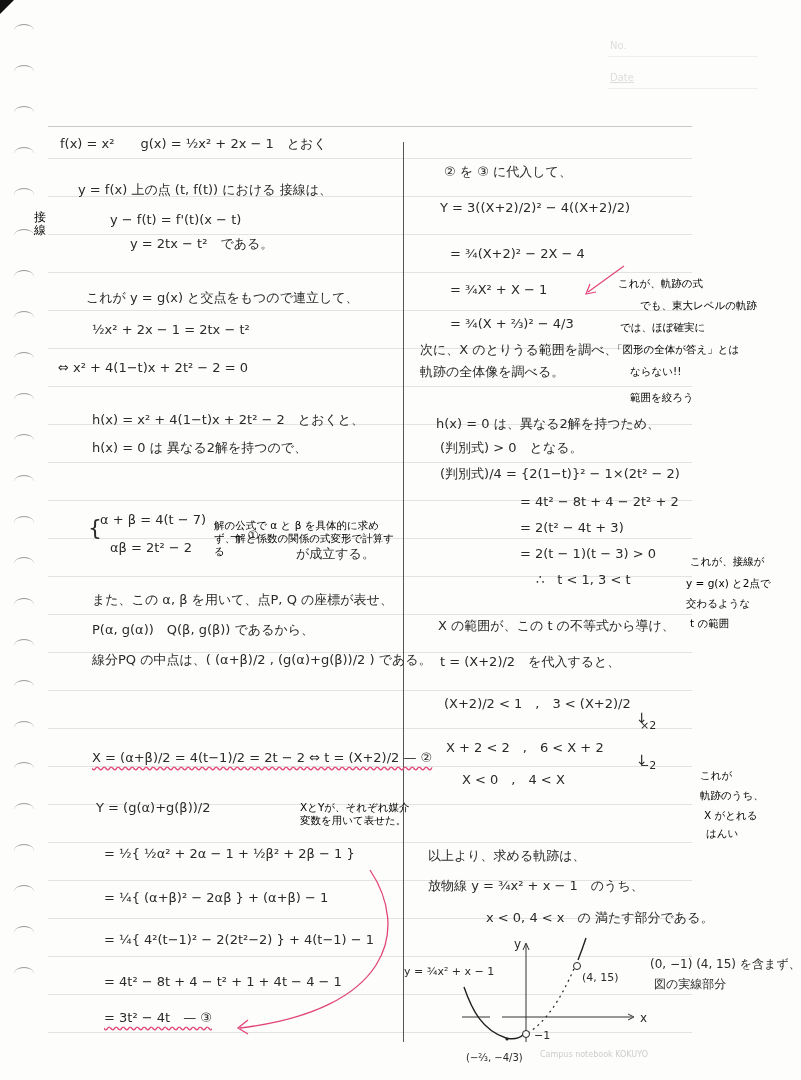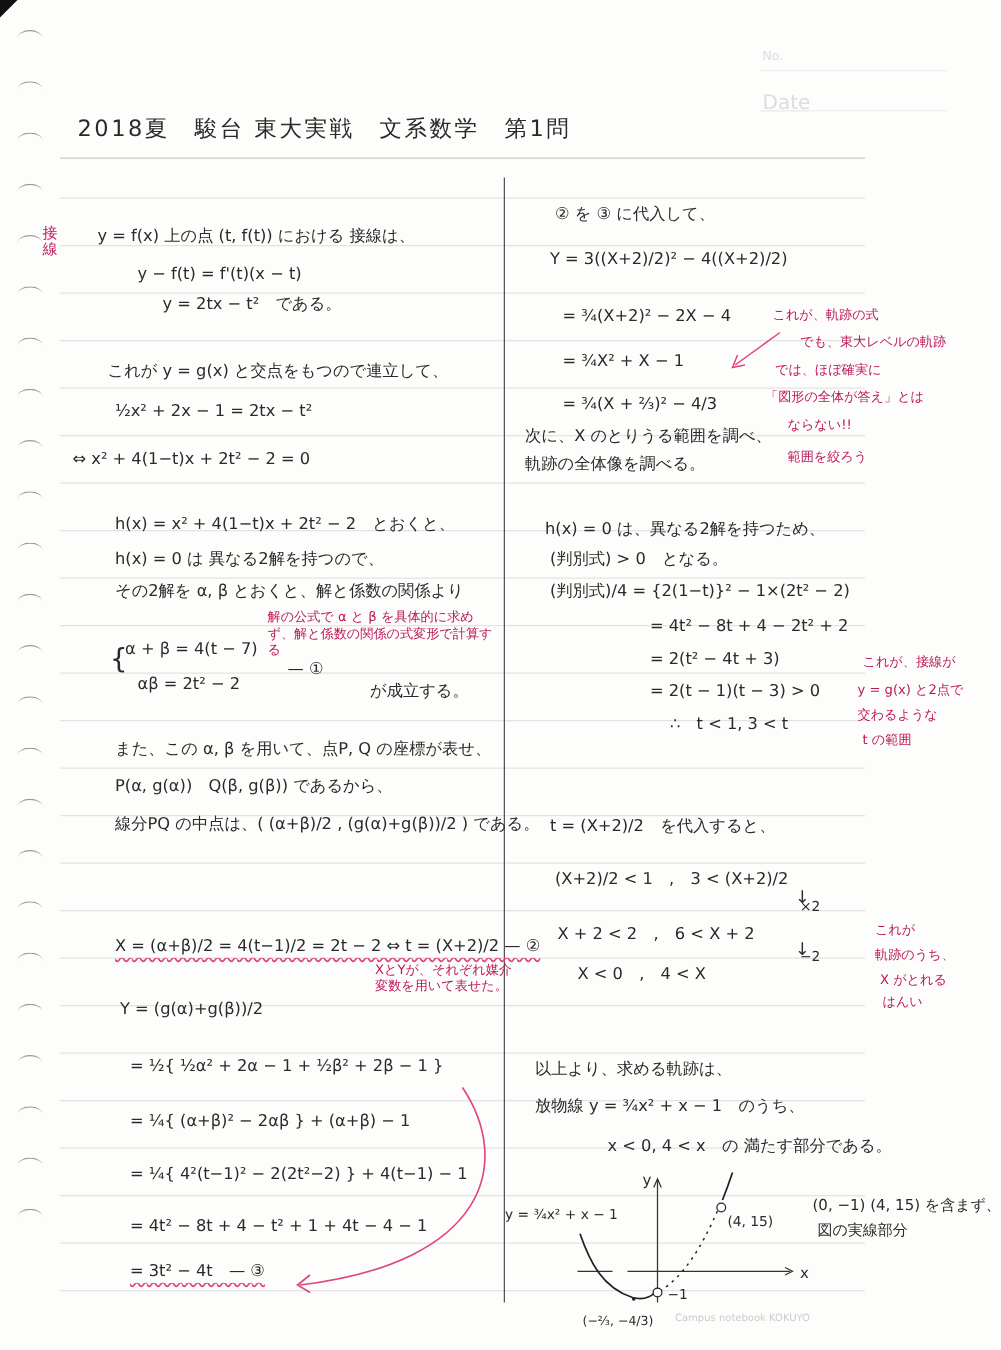--- a/index.html
+++ b/index.html
@@ -6,25 +6,25 @@
   body{width:801px;height:1080px;background:#fdfdfb;position:relative;overflow:hidden;
        font-family:"DejaVu Sans",sans-serif;color:#2a2a2a;}
   .page{position:absolute;left:0;top:0;width:722px;height:1080px;}
   .corner{position:absolute;left:0;top:0;width:0;height:0;border-top:14px solid #111;border-right:14px solid transparent;}
   .rings{position:absolute;left:14px;top:24px;width:24px;}
   .ring{width:20px;height:12px;border-top:1.5px solid #9a9a9a;border-radius:50% 50% 0 0;margin-bottom:28px;}
   .rule{position:absolute;left:48px;right:30px;height:0;border-top:1px solid #e3e3e3;}
   .rule.dark{border-top:1px solid #c8c8c8;}
   .vline{position:absolute;left:403px;top:142px;width:1px;height:900px;background:#555;}
   .hdr-no{position:absolute;left:610px;top:40px;font-size:10px;color:#ddd;}
-  .hdr-date{position:absolute;left:610px;top:72px;font-size:16px;color:#ddd;text-decoration:underline;}
+  .hdr-date{position:absolute;left:610px;top:72px;font-size:10px;color:#ddd;text-decoration:underline;}
   .hdr-line{position:absolute;left:608px;height:0;border-top:1px solid #eee;width:150px;}
   .t{position:absolute;white-space:nowrap;font-size:13px;line-height:16px;}
   .title{font-size:18px;letter-spacing:2px;}
-  .pink{color:#be185d;font-size:10.5px;line-height:13px;}
+  .pink{color:#000000;font-size:10.5px;line-height:13px;margin-top:31px;}
   .wavy{text-decoration:underline wavy #e0457b;text-underline-offset:4px;}
   .footer{position:absolute;left:540px;top:1050px;font-size:8px;color:#ccc;}
   .graph{position:absolute;left:410px;top:930px;width:390px;height:150px;}
 </style>
 </head>
 <body>
 
 <div class="page">
   <div class="corner"></div>
   <div class="rings">
@@ -80,34 +80,33 @@
     <div class="rule" style="top:804px"></div>
   <div class="rule" style="top:842px"></div>
     <div class="rule" style="top:880px"></div>
   <div class="rule" style="top:918px"></div>
     <div class="rule" style="top:956px"></div>
   <div class="rule" style="top:994px"></div>
     <div class="rule" style="top:1032px"></div>
 
   <div class="vline"></div>
 
-  <div class="t title" style="left:62px;top:96px">2018夏　駿台 東大実戦　文系数学　第1問</div>
-
+
+  <div class="t" style="left:60px;top:136px">f(x) = x²　　g(x) = ½x² + 2x − 1　とおく</div>
   <div class="t pink" style="left:34px;top:180px;width:14px;white-space:normal;font-size:12px">接線</div>
   <div class="t" style="left:78px;top:182px">y = f(x) 上の点 (t, f(t)) における 接線は、</div>
   <div class="t" style="left:110px;top:212px">y − f(t) = f'(t)(x − t)</div>
   <div class="t" style="left:130px;top:236px">y = 2tx − t²　である。</div>
 
   <div class="t" style="left:86px;top:290px">これが y = g(x) と交点をもつので連立して、</div>
   <div class="t" style="left:92px;top:322px">½x² + 2x − 1 = 2tx − t²</div>
   <div class="t" style="left:58px;top:360px">⇔ x² + 4(1−t)x + 2t² − 2 = 0</div>
 
   <div class="t" style="left:92px;top:412px">h(x) = x² + 4(1−t)x + 2t² − 2　とおくと、</div>
   <div class="t" style="left:92px;top:440px">h(x) = 0 は 異なる2解を持つので、</div>
-  <div class="t" style="left:92px;top:466px">その2解を α, β とおくと、解と係数の関係より</div>
 
   <div class="t" style="left:88px;top:508px;font-size:22px;line-height:40px">{</div>
   <div class="t" style="left:100px;top:512px">α + β = 4(t − 7)</div>
   <div class="t" style="left:110px;top:540px">αβ = 2t² − 2</div>
   <div class="t" style="left:230px;top:528px">— ①</div>
   <div class="t pink" style="left:214px;top:488px;width:180px;white-space:normal">解の公式で α と β を具体的に求めず、解と係数の関係の式変形で計算する</div>
   <div class="t" style="left:296px;top:546px">が成立する。</div>
 
   <div class="t" style="left:92px;top:622px">P(α, g(α))　Q(β, g(β)) であるから、</div>
   <div class="t" style="left:92px;top:592px">また、この α, β を用いて、点P, Q の座標が表せ、</div>
@@ -153,20 +152,21 @@
   <div class="t" style="left:520px;top:494px">= 4t² − 8t + 4 − 2t² + 2</div>
   <div class="t" style="left:520px;top:520px">= 2(t² − 4t + 3)</div>
   <div class="t" style="left:520px;top:546px">= 2(t − 1)(t − 3) &gt; 0</div>
   <div class="t" style="left:536px;top:572px">∴　t &lt; 1, 3 &lt; t</div>
 
   <div class="t pink" style="left:690px;top:524px">これが、接線が</div>
   <div class="t pink" style="left:686px;top:546px">y = g(x) と2点で</div>
   <div class="t pink" style="left:686px;top:566px">交わるような</div>
   <div class="t pink" style="left:690px;top:586px">t の範囲</div>
 
+  <div class="t" style="left:438px;top:618px">X の範囲が、この t の不等式から導け、</div>
   <div class="t" style="left:440px;top:654px">t = (X+2)/2　を代入すると、</div>
   <div class="t" style="left:444px;top:696px">(X+2)/2 &lt; 1　,　3 &lt; (X+2)/2</div>
   <div class="t" style="left:446px;top:740px">X + 2 &lt; 2　,　6 &lt; X + 2</div>
   <div class="t" style="left:462px;top:772px">X &lt; 0　,　4 &lt; X</div>
   <div class="t" style="left:640px;top:718px;font-size:11px">×2</div>
   <div class="t" style="left:640px;top:758px;font-size:11px">−2</div>
   <div class="t" style="left:636px;top:710px;font-size:14px">↓</div>
   <div class="t" style="left:636px;top:752px;font-size:14px">↓</div>
 
   <div class="t pink" style="left:700px;top:738px">これが</div>

